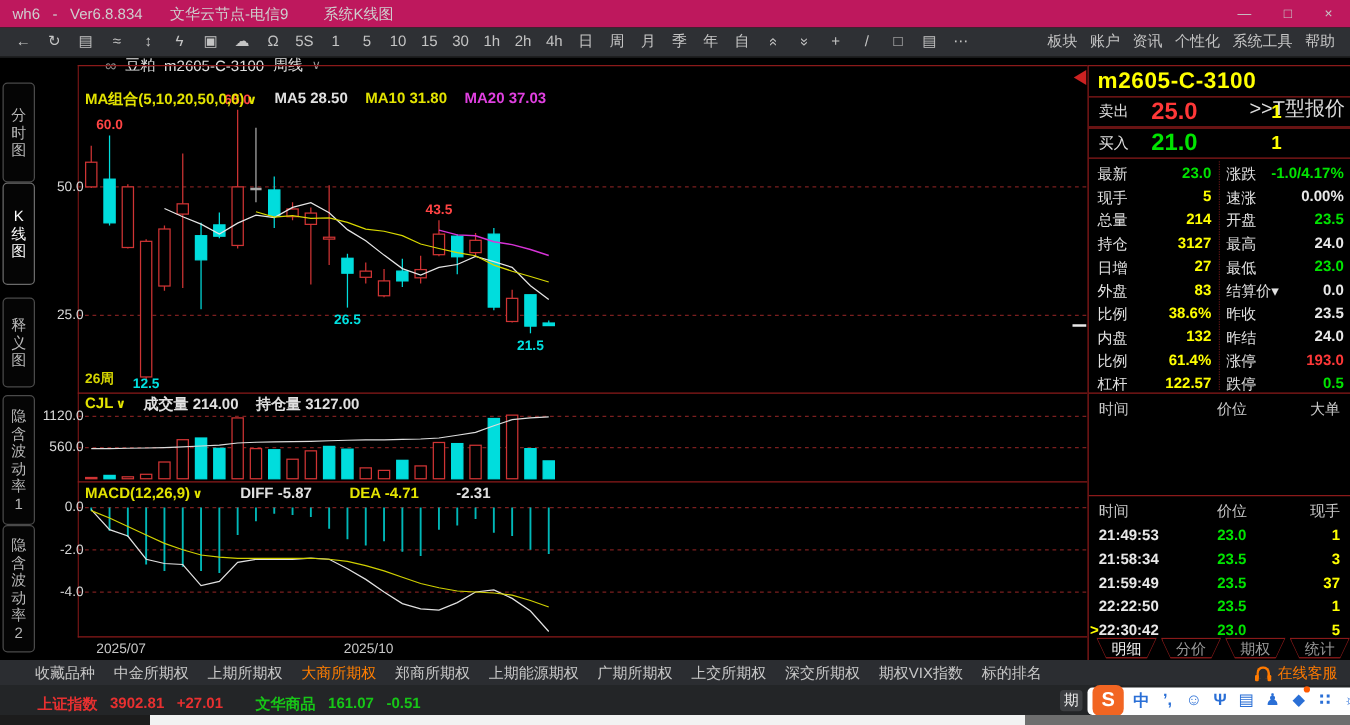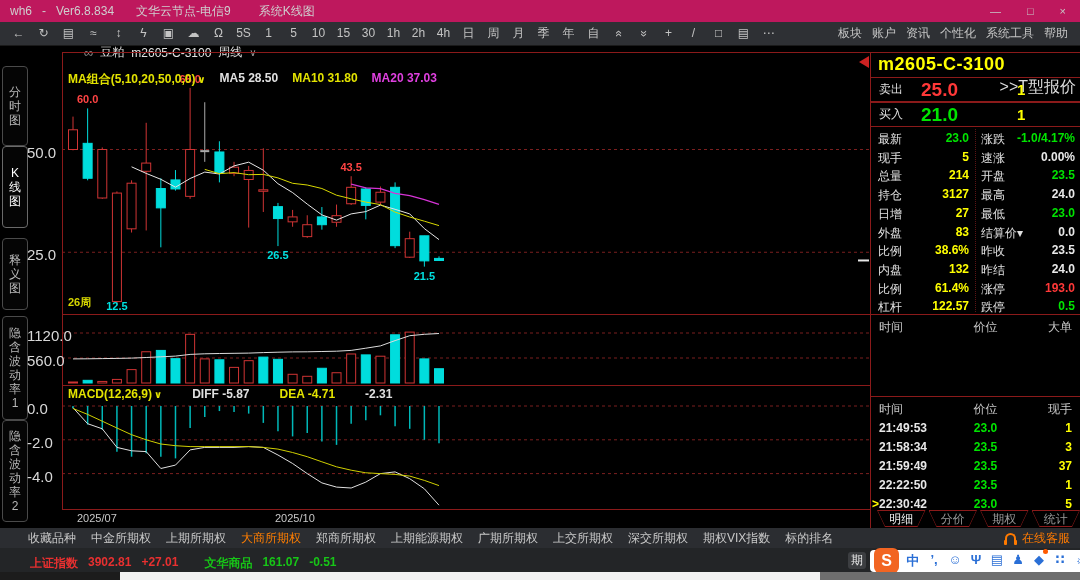--- a/index.html
+++ b/index.html
@@ -24,21 +24,21 @@
              color:#e0e0e0;font-size:12px;}
   .symbolbar .lnk{color:#909090;font-size:13px;}
   .symbolbar .caret{color:#9a9a9a;font-size:10px;}
   
   .side-tab{position:absolute;left:2px;width:24px;border:1px solid #4a4a4a;border-radius:4px;background:#050505;
             display:flex;flex-direction:column;align-items:center;justify-content:center;color:#b8b8b8;
             font-size:12px;line-height:14px;cursor:default;}
   .side-tab.sel{color:#ffffff;border-color:#6a6a6a;}
   
   #chart-svg{position:absolute;left:62px;top:52px;}
-  .axlbl{position:absolute;left:27px;width:46px;font-size:15px;color:#d8d8d8;}
+  .axlbl{position:absolute;left:21px;width:46px;text-align:right;font-size:11px;color:#d8d8d8;}
   .pane-header{position:absolute;display:flex;gap:14px;font-size:12px;font-weight:bold;white-space:nowrap;}
   .pane-header .yel{color:#e3e300;} .pane-header .wht{color:#e0e0e0;} .pane-header .mag{color:#e040e0;}
   .pane-header .caret{font-size:10px;margin-left:2px;}
   
   .rpanel{position:absolute;left:870px;top:52px;width:210px;height:476px;background:#000;
           border-left:1px solid #8b1a1a;border-top:1px solid #8b1a1a;box-sizing:border-box;}
   .rp-title{position:absolute;top:0;left:0;right:0;height:24px;}
   .rp-sym{position:absolute;left:7px;top:1px;color:#ffff00;font-size:18px;font-weight:bold;letter-spacing:.5px;}
   .rp-tlink{position:absolute;right:4px;top:24px;color:#dcdcdc;font-size:16px;}
   .rp-box{position:absolute;left:0;right:0;border-top:1px solid #8b1a1a;border-bottom:1px solid #8b1a1a;
@@ -351,20 +351,26 @@
       <div class="axlbl" style="top: 467.6px;">-4.0</div>
     </div>
 
   <div class="pane-header" style="left:68px;top:71px;">
     <span class="yel">
       <span>MA组合(5,10,20,50,0,0)</span><span class="caret">∨</span></span>
     <span class="wht">MA5 28.50</span>
     <span class="yel">MA10 31.80</span>
     <span class="mag">MA20 37.03</span>
   </div>
+  <div class="pane-header" style="left:68px;top:315px;">
+    <span class="yel">
+      <span>CJL</span><span class="caret">∨</span></span>
+    <span class="wht">成交量 214.00</span>
+    <span class="wht">持仓量 3127.00</span>
+  </div>
   <div class="pane-header" style="left:68px;top:387px;gap:30px;">
     <span class="yel">
       <span>MACD(12,26,9)</span><span class="caret">∨</span></span>
     <span class="wht">DIFF -5.87</span>
     <span class="yel">DEA -4.71</span>
     <span class="wht">-2.31</span>
   </div>
 
   <div class="rpanel">
     <div class="rp-title">

